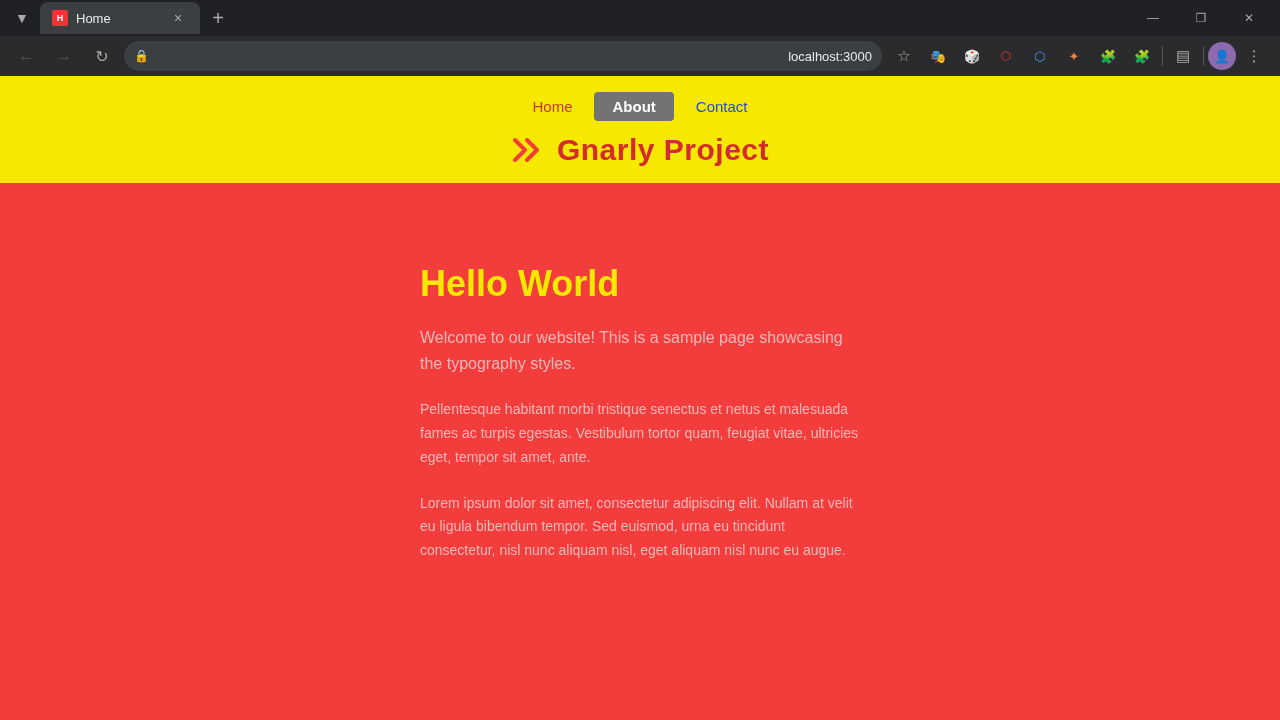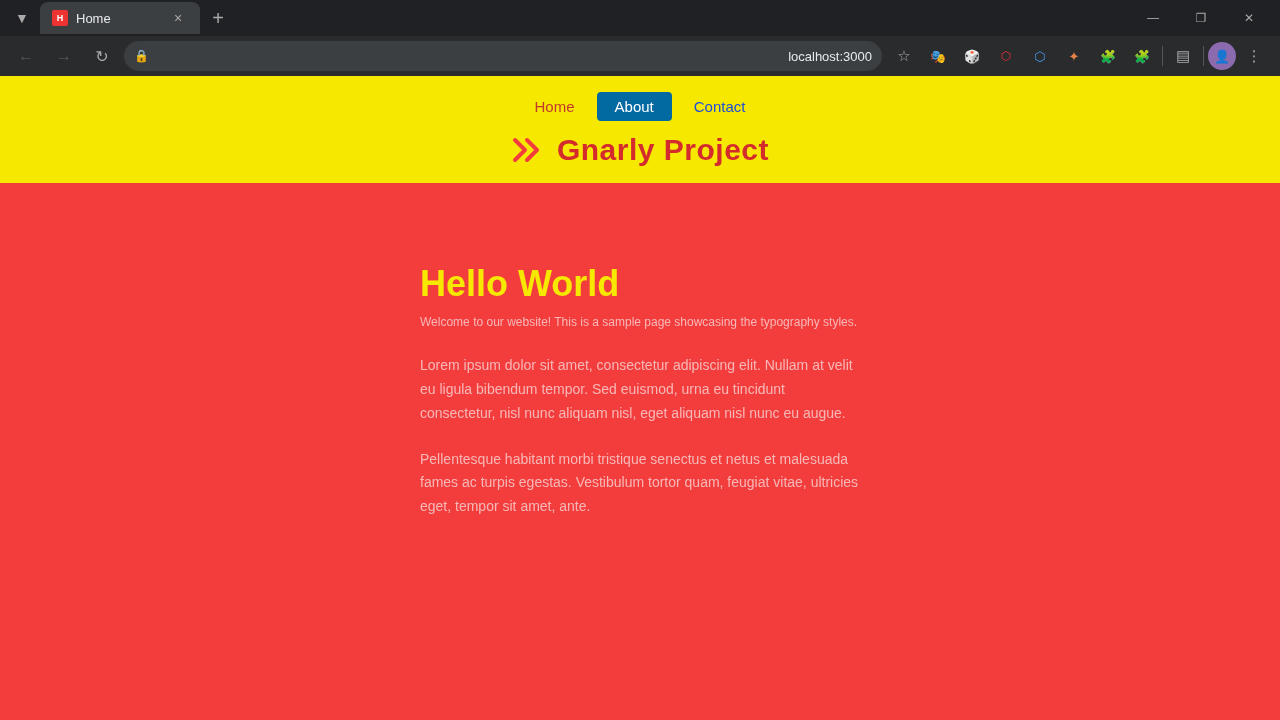--- a/index.html
+++ b/index.html
@@ -202,22 +202,23 @@
       font-size: 15px;
       font-weight: 500;
       cursor: pointer;
       color: #c0392b;
     }
     .nav-item.active {
       background: #f7e800;
       color: #c0392b;
     }
     .nav-item.about {
-      background: #0369a1;
+      background: #737373;
       color: #fff;
+      font-weight: bold;
     }
     .nav-item.contact {
       color: #1d4ed8;
     }
     .site-title {
       display: flex;
       align-items: center;
       gap: 10px;
     }
     .site-title-text {
@@ -235,24 +236,24 @@
     }
     .content {
       max-width: 480px;
       width: 100%;
       padding: 0 20px;
     }
     .page-heading {
       font-size: 36px;
       font-weight: 700;
       color: #f7e800;
-      margin-bottom: 8px;
+      margin-bottom: 20px;
     }
     .intro-text {
-      font-size: 12px;
+      font-size: 16px;
       color: #f7b7b7;
       line-height: 1.6;
       margin-bottom: 22px;
     }
     .body-text {
       font-size: 14px;
       color: #f7b7b7;
       line-height: 1.7;
       margin-bottom: 22px;
     }
@@ -331,17 +332,17 @@
         </svg>
       </span>
       <span class="site-title-text">Gnarly Project</span>
     </div>
   </div>
 
   <div class="site-body">
     <div class="content">
       <h1 class="page-heading">Hello World</h1>
       <p class="intro-text">Welcome to our website! This is a sample page showcasing the typography styles.</p>
+      <p class="body-text">Pellentesque habitant morbi tristique senectus et netus et malesuada fames ac turpis egestas. Vestibulum tortor quam, feugiat vitae, ultricies eget, tempor sit amet, ante.</p>
       <p class="body-text">Lorem ipsum dolor sit amet, consectetur adipiscing elit. Nullam at velit eu ligula bibendum tempor. Sed euismod, urna eu tincidunt consectetur, nisl nunc aliquam nisl, eget aliquam nisl nunc eu augue.</p>
-      <p class="body-text">Pellentesque habitant morbi tristique senectus et netus et malesuada fames ac turpis egestas. Vestibulum tortor quam, feugiat vitae, ultricies eget, tempor sit amet, ante.</p>
     </div>
   </div>
 </div>
 
 </body></html>

